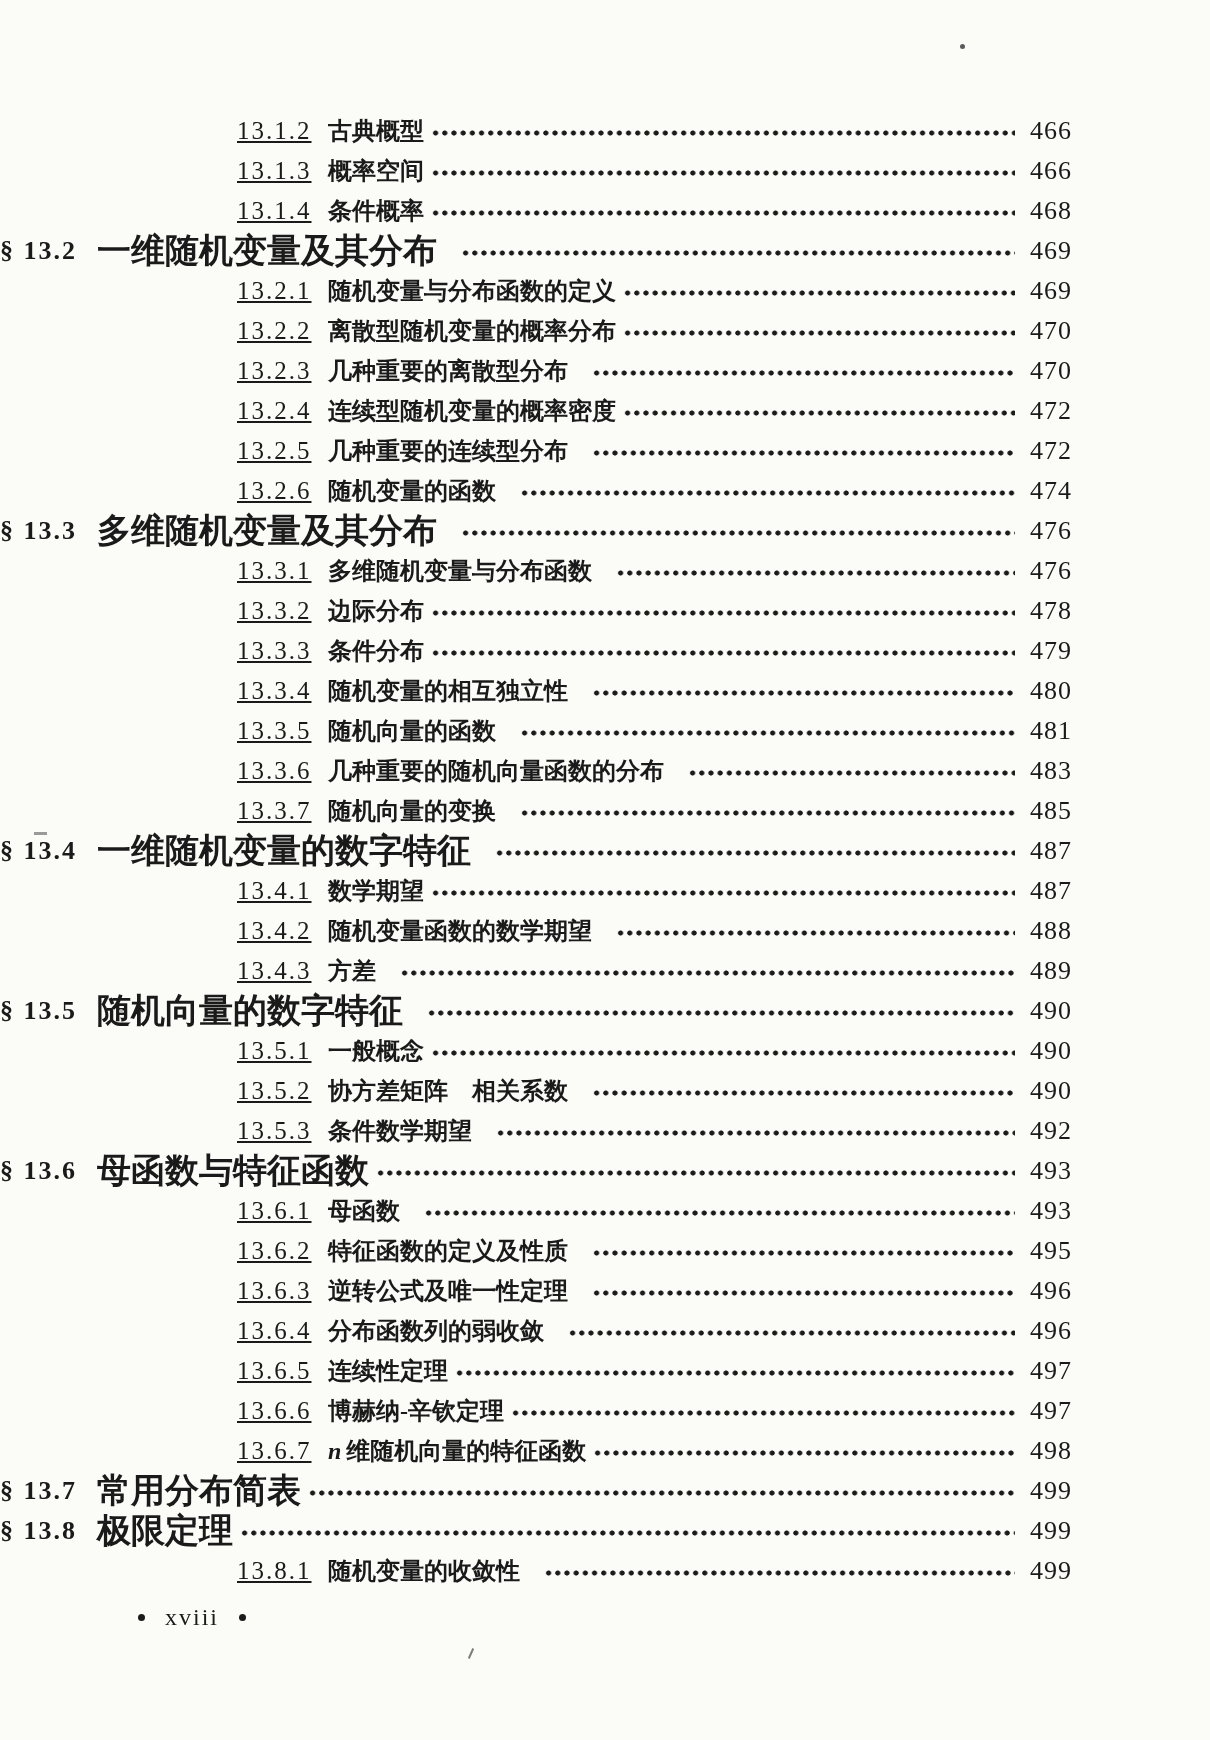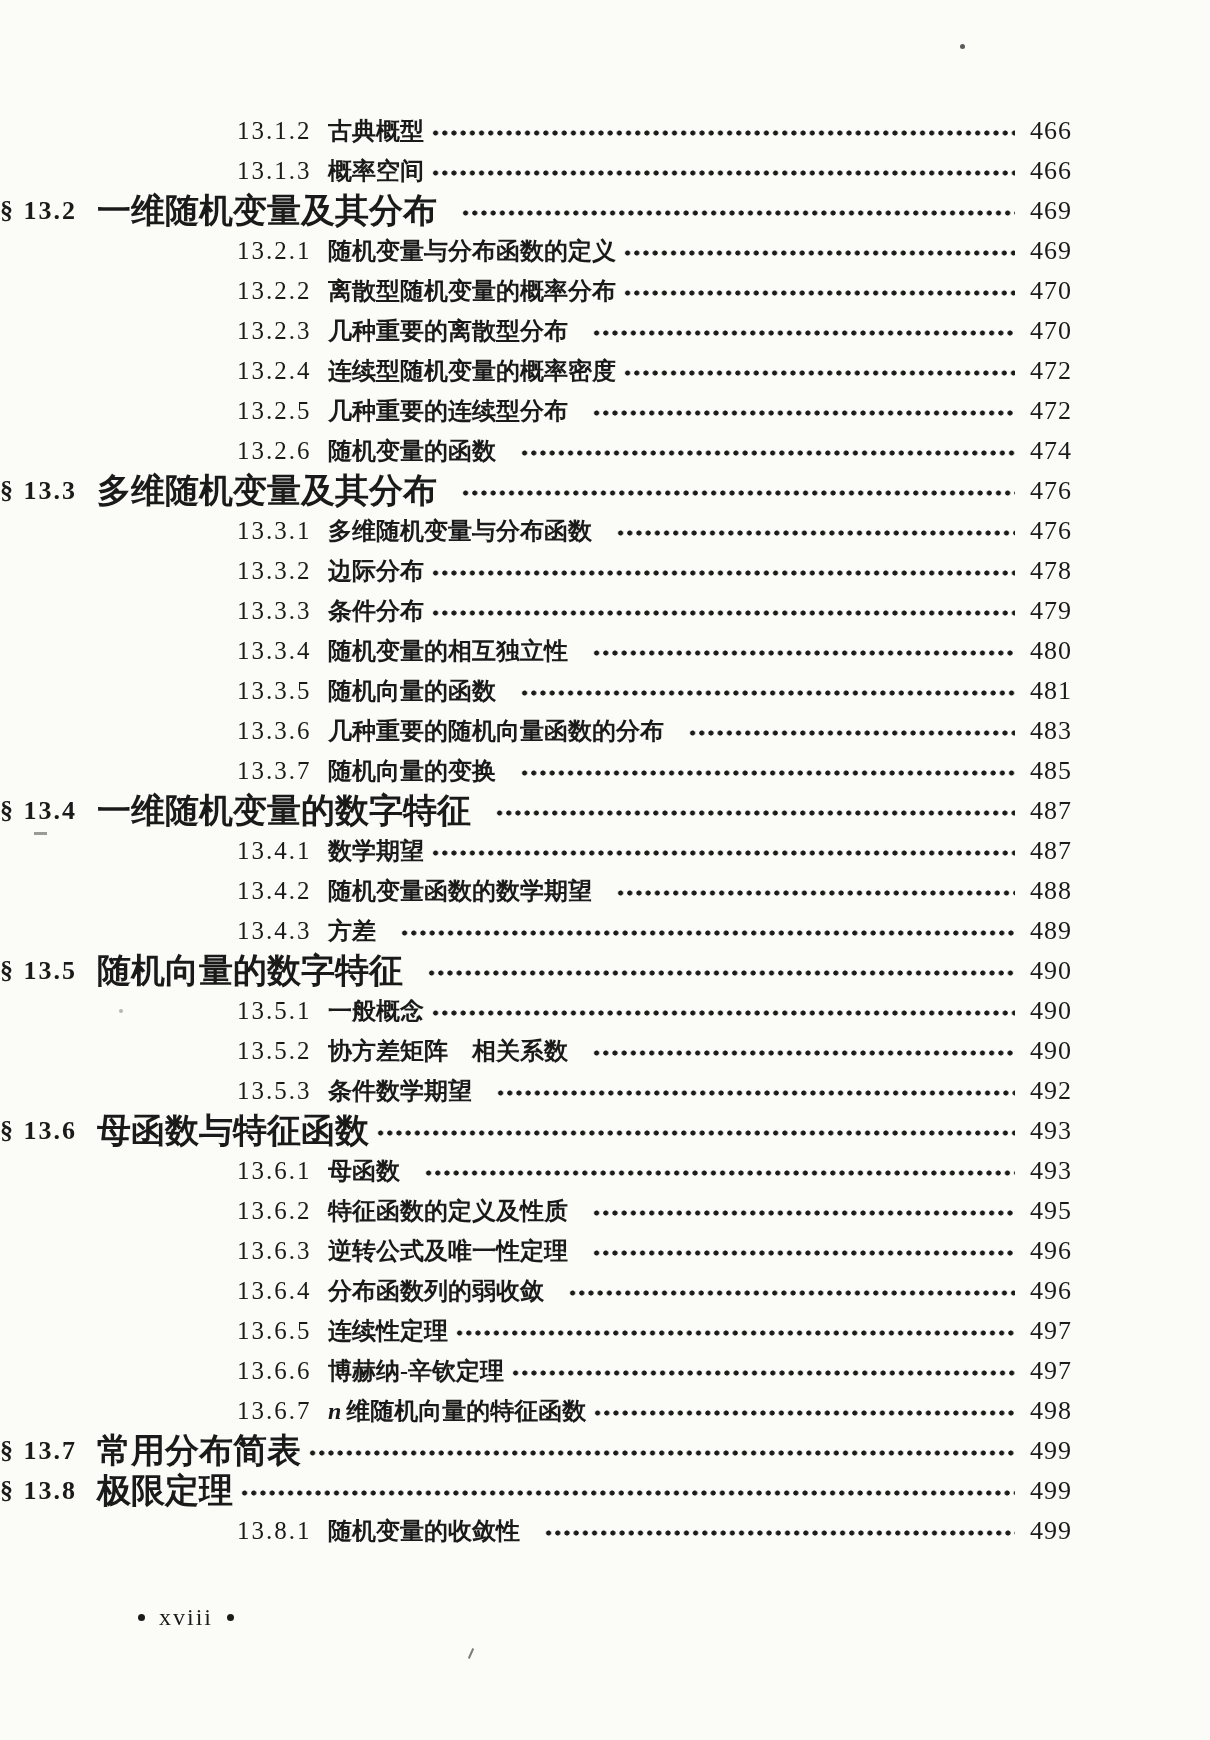--- a/index.html
+++ b/index.html
@@ -13,21 +13,21 @@
   }
   .toc { position:absolute; top:111px; left:0; right:0; }
   .toc-row {
     display:flex; align-items:center;
     height:40px; box-sizing:border-box;
     padding-right:125px;
   }
   .toc-row.sub     { padding-left:237px; }
   .toc-row.section { }
   .num  { flex:none; font-size:25px; letter-spacing:2px; white-space:pre; }
-  .sub .num     { width:91px; }
+  .sub .num     { width:91px;text-decoration:underline; }
   .section .num { width:97px; font-size:26px; font-weight:600; }
   .title {
     flex:none; white-space:pre;
     font-size:24px; font-weight:600;
     font-family:"Liberation Serif","DejaVu Serif",serif;
     text-align:center;
   }
   .section .title { font-size:34px; font-weight:700; }
   .ital { font-style:italic; font-weight:600; font-size:24px; margin-right:5px; }
   .leader-gap { flex:none; width:17px; }
@@ -37,21 +37,21 @@
     background-image:radial-gradient(circle, #1b1b1b 2.2px, transparent 2.9px);
     background-size:9.2px 12px;
     background-repeat:repeat-x;
     background-position:0 50%;
     min-width:0;
   }
   .pg { flex:none; min-width:55px; font-size:26px; letter-spacing:1px; }
 
   .footer {
     position:absolute; left:138px; top:1604px;
-    display:flex; align-items:center; gap:14px;
+    display:flex; align-items:center; gap:20px;
     font-size:24px; letter-spacing:2px;
   }
   .fdot { width:7px; height:7px; border-radius:50%; background:#1b1b1b; }
 
   .artifact { position:absolute; }
   .art-dot-tr   { left:960px; top:44px;  width:5px;  height:5px; border-radius:50%; background:#5a5a5a; }
   .art-dash-l   { left:34px;  top:832px; width:13px; height:3px; background:#9a9a98; }
   .art-dot-l    { left:119px; top:1009px; width:4px; height:4px; border-radius:50%; background:#b5b5b2; }
   .art-slash-b  { left:470px; top:1648px; width:2px; height:11px; background:#7d7d7a; transform:rotate(24deg); }
 </style>
@@ -66,20 +66,26 @@
         <span class="title">古典概型</span>
         <span class="dots"></span>
         <span class="pg">466</span>
       </div>
       <div class="toc-row sub">
         <span class="num">13.1.3</span>
         <span class="title">概率空间</span>
         <span class="dots"></span>
         <span class="pg">466</span>
       </div>
+      <div class="toc-row sub">
+        <span class="num">13.1.4</span>
+        <span class="title">条件概率</span>
+        <span class="dots"></span>
+        <span class="pg">468</span>
+      </div>
       <div class="toc-row section">
         <span class="num">§ 13.2</span>
         <span class="title">一维随机变量及其分布</span>
         <span class="leader-gap"></span>
         <span class="dots"></span>
         <span class="pg">469</span>
       </div>
       <div class="toc-row sub">
         <span class="num">13.2.1</span>
         <span class="title">随机变量与分布函数的定义</span>

